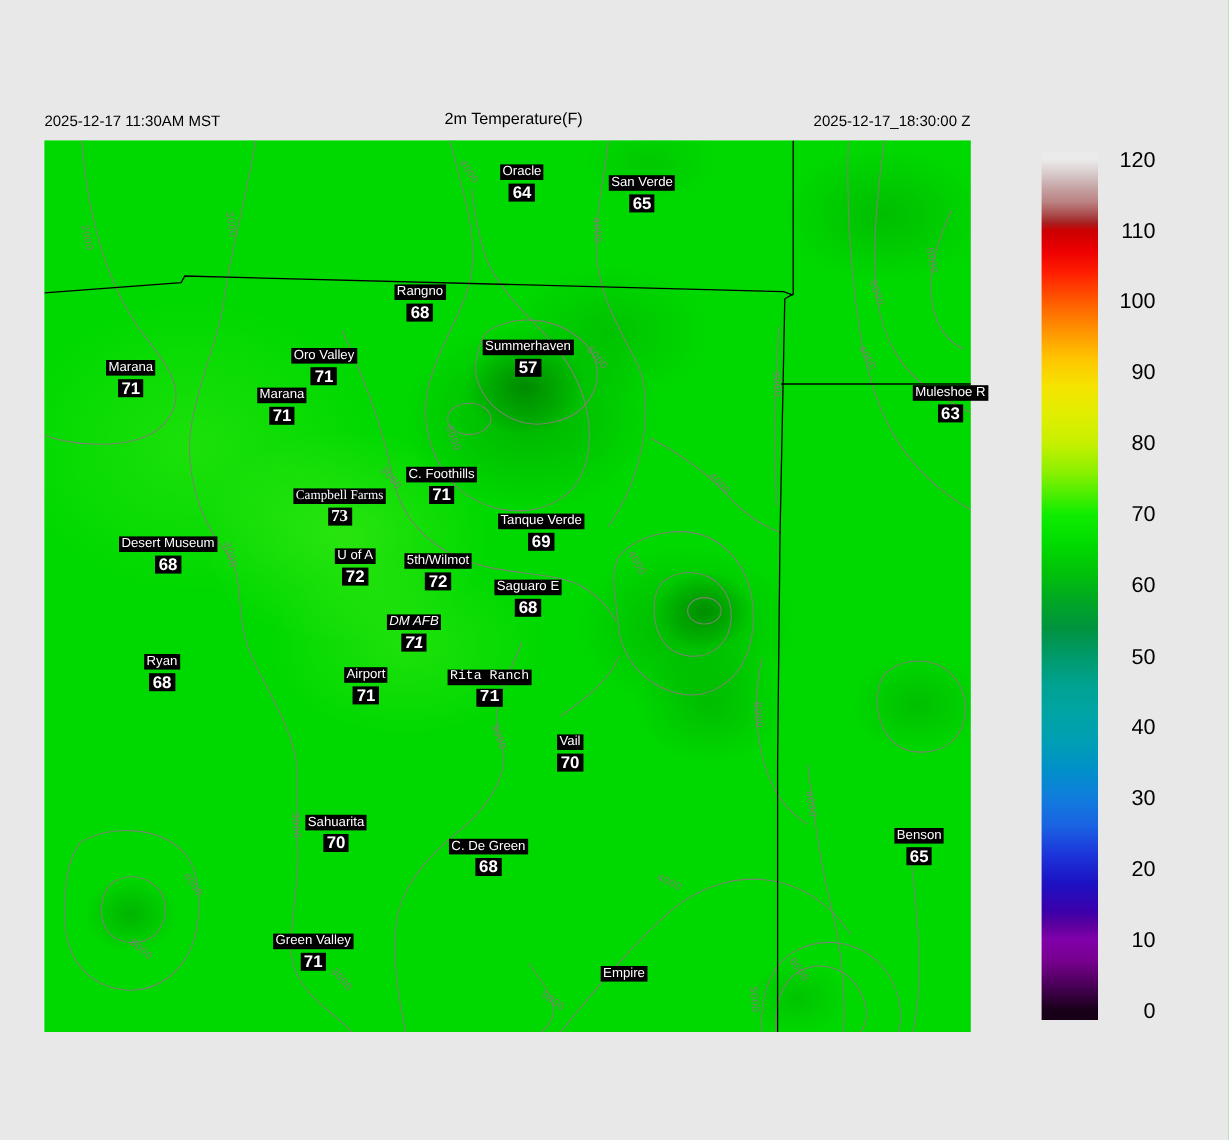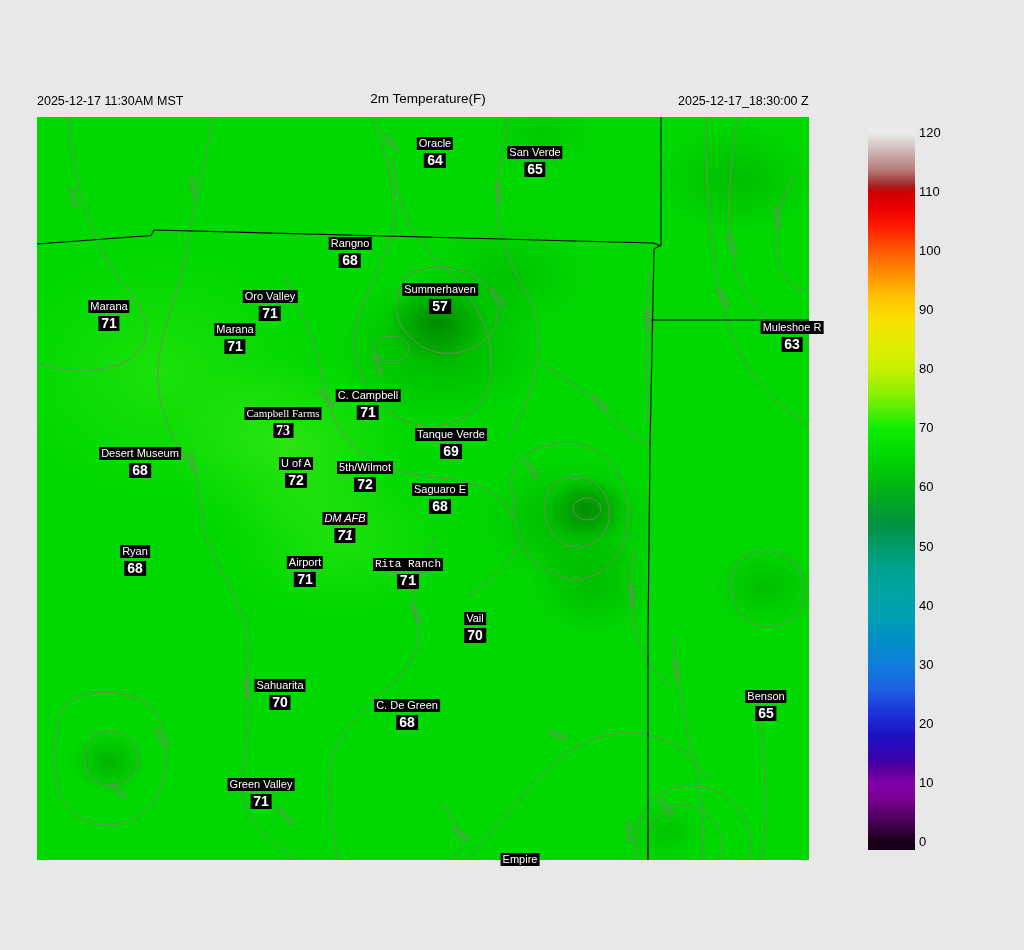--- a/index.html
+++ b/index.html
@@ -47,21 +47,21 @@
   .contour-label{
     position:absolute;color:#79866f;font-size:9px;white-space:nowrap;letter-spacing:.5px;
   }
   .colorbar{
     position:absolute;left:868px;top:127px;width:47px;height:723px;
   }
   .cb-ticks{
     position:absolute;left:919px;top:127px;width:44px;height:723px;
   }
   .cb-tick{
-    position:absolute;width:100%;text-align:left;font-size:13px;line-height:18px;
+    position:absolute;width:100%;text-align:right;font-size:18px;line-height:18px;
   }
 </style>
 </head>
 <body>
 
 <div class="hdr-left">2025-12-17 11:30AM MST</div>
 <div class="hdr-title">2m Temperature(F)</div>
 <div class="hdr-right">2025-12-17_18:30:00 Z</div>
 
 <div class="map">
@@ -155,21 +155,21 @@
       </div>
       <div class="station" style="left: 198px; top: 206px;">
         <div class="st-name">Marana</div>
         <div class="st-temp">71</div>
       </div>
       <div class="station" style="left: 755px; top: 204px;">
         <div class="st-name">Muleshoe R</div>
         <div class="st-temp">63</div>
       </div>
       <div class="station" style="left: 331px; top: 272px;">
-        <div class="st-name">C. Campbell</div>
+        <div class="st-name">C. Foothills</div>
         <div class="st-temp">71</div>
       </div>
       <div class="station" style="left: 246px; top: 290px; font-family: Liberation Serif, serif;">
         <div class="st-name">Campbell Farms</div>
         <div class="st-temp">73</div>
       </div>
       <div class="station" style="left: 414px; top: 311px;">
         <div class="st-name">Tanque Verde</div>
         <div class="st-temp">69</div>
       </div>
@@ -218,21 +218,21 @@
         <div class="st-temp">68</div>
       </div>
       <div class="station" style="left: 729px; top: 573px;">
         <div class="st-name">Benson</div>
         <div class="st-temp">65</div>
       </div>
       <div class="station" style="left: 224px; top: 661px;">
         <div class="st-name">Green Valley</div>
         <div class="st-temp">71</div>
       </div>
-      <div class="station" style="left: 483px; top: 736px;">
+      <div class="station" style="left: 483px; top: 688px;">
         <div class="st-name">Empire</div>
       </div>
     </div>
 </div>
 
 <div class="colorbar" id="colorbar" style="background: linear-gradient(rgb(235, 235, 235) 0.83%, rgb(216, 202, 202) 2.46%, rgb(198, 164, 164) 4.1%, rgb(187, 129, 129) 5.73%, rgb(168, 68, 68) 7.37%, rgb(168, 31, 31) 8.18%, rgb(204, 0, 0) 9%, rgb(238, 0, 0) 11.45%, rgb(255, 30, 0) 13.9%, rgb(255, 90, 0) 17.17%, rgb(255, 145, 0) 20.44%, rgb(255, 196, 0) 23.71%, rgb(245, 228, 0) 26.98%, rgb(224, 238, 0) 30.25%, rgb(198, 240, 0) 33.52%, rgb(140, 240, 0) 36.79%, rgb(60, 238, 0) 40.06%, rgb(15, 238, 0) 41.69%, rgb(0, 220, 0) 44.96%, rgb(0, 195, 8) 48.23%, rgb(0, 169, 34) 51.5%, rgb(0, 147, 62) 54.76%, rgb(0, 154, 106) 58.03%, rgb(0, 162, 145) 61.3%, rgb(0, 164, 164) 64.57%, rgb(0, 159, 180) 67.84%, rgb(0, 144, 200) 71.11%, rgb(16, 125, 221) 74.38%, rgb(27, 98, 226) 77.65%, rgb(28, 53, 218) 80.91%, rgb(28, 18, 196) 84.18%, rgb(59, 0, 171) 87.45%, rgb(92, 0, 158) 89.09%, rgb(128, 0, 170) 90.72%, rgb(119, 0, 142) 93.17%, rgb(80, 0, 96) 95.62%, rgb(25, 0, 25) 98.89%);"></div>
 <div class="cb-ticks" id="cb-ticks">
     <div class="cb-tick" style="top: -3px;">120</div>
     <div class="cb-tick" style="top: 56.083px;">110</div>
     <div class="cb-tick" style="top: 115.166px;">100</div>

